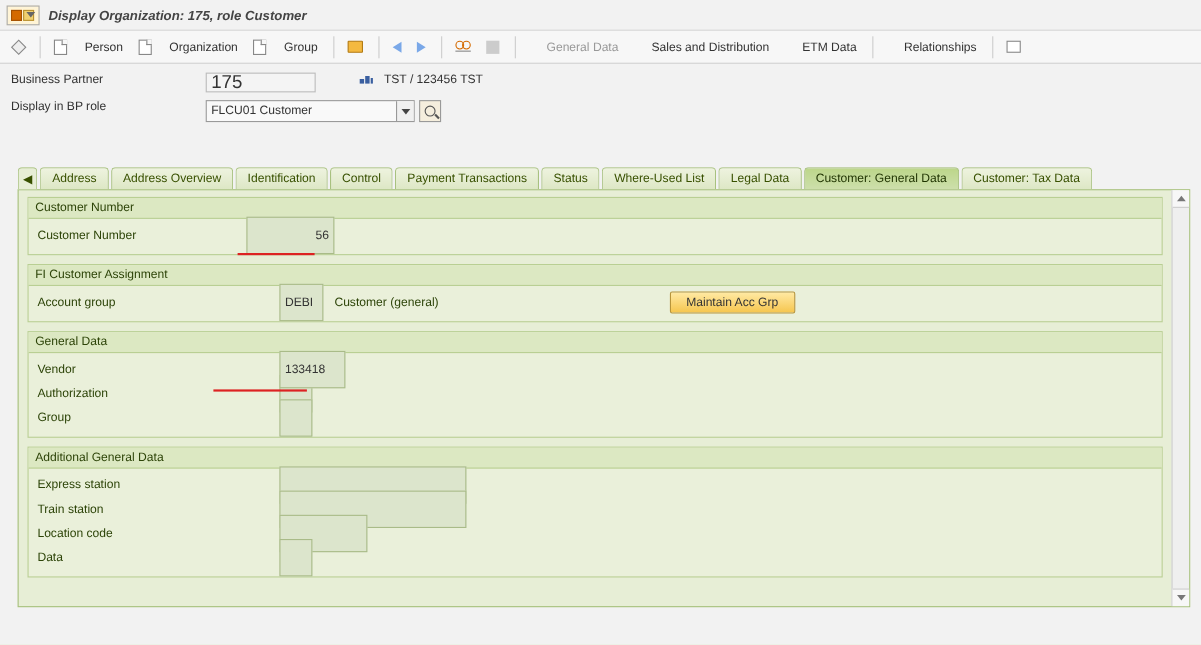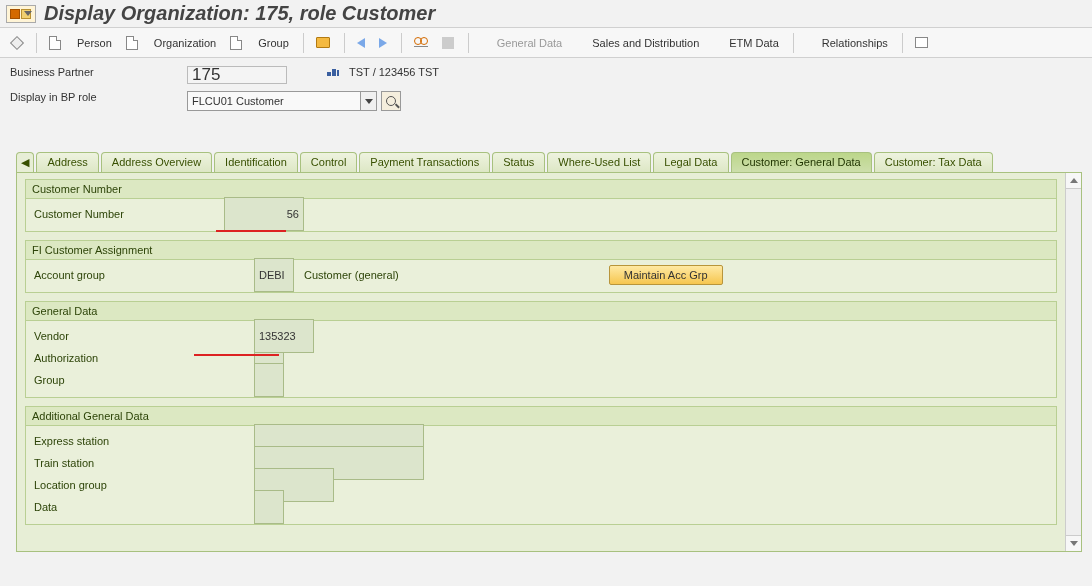--- a/index.html
+++ b/index.html
@@ -26,21 +26,21 @@
     background: #fff4d6;
     border: 1px solid #aaa;
     display: flex; align-items: center; justify-content: center;
     margin-right: 8px;
     position: relative;
   }
   .title-icon::after{
     content:""; position:absolute; right:3px; top:5px;
     border-left:4px solid transparent; border-right:4px solid transparent; border-top:5px solid #666;
   }
-  .title-text { font-size: 20px; font-style: italic; font-weight: bold; color: #444; }
+  .title-text { font-size: 12px; font-style: italic; font-weight: bold; color: #444; }
   .toolbar {
     display: flex; align-items: center; height: 30px;
     border-bottom: 1px solid #d0d0d0;
     background: #f7f7f7;
     padding: 0 6px;
     gap: 0;
   }
   .toolbar .tb-btn {
     height: 22px; display: flex; align-items: center;
     padding: 0 6px; margin-right: 2px;
@@ -280,21 +280,21 @@
     </div>
 
     <div class="groupbox">
       <div class="groupbox-head">General Data</div>
       <div class="groupbox-body">
         <div class="gb-row">
           <div class="gb-label">Vendor</div>
           <div style="width:30px;"></div>
           <div style="position:relative;">
             <div class="field w60">
-                <span>135323</span>
+                <span>133418</span>
               </div>
           </div>
         </div>
         <div class="gb-row">
           <div class="gb-label">Authorization</div>
           <div style="width:30px;position:relative;">
             <div class="redline" style="position:absolute;left:-30px;top:-4px;width:85px;"></div>
           </div>
           <div class="field w30">
               <span></span>
@@ -321,21 +321,21 @@
             </div>
         </div>
         <div class="gb-row">
           <div class="gb-label">Train station</div>
           <div style="width:30px;"></div>
           <div class="field w170">
               <span></span>
             </div>
         </div>
         <div class="gb-row">
-          <div class="gb-label">Location group</div>
+          <div class="gb-label">Location code</div>
           <div style="width:30px;"></div>
           <div class="field w80">
               <span></span>
             </div>
         </div>
         <div class="gb-row">
           <div class="gb-label">Data</div>
           <div style="width:30px;"></div>
           <div class="field w30">
               <span></span>

